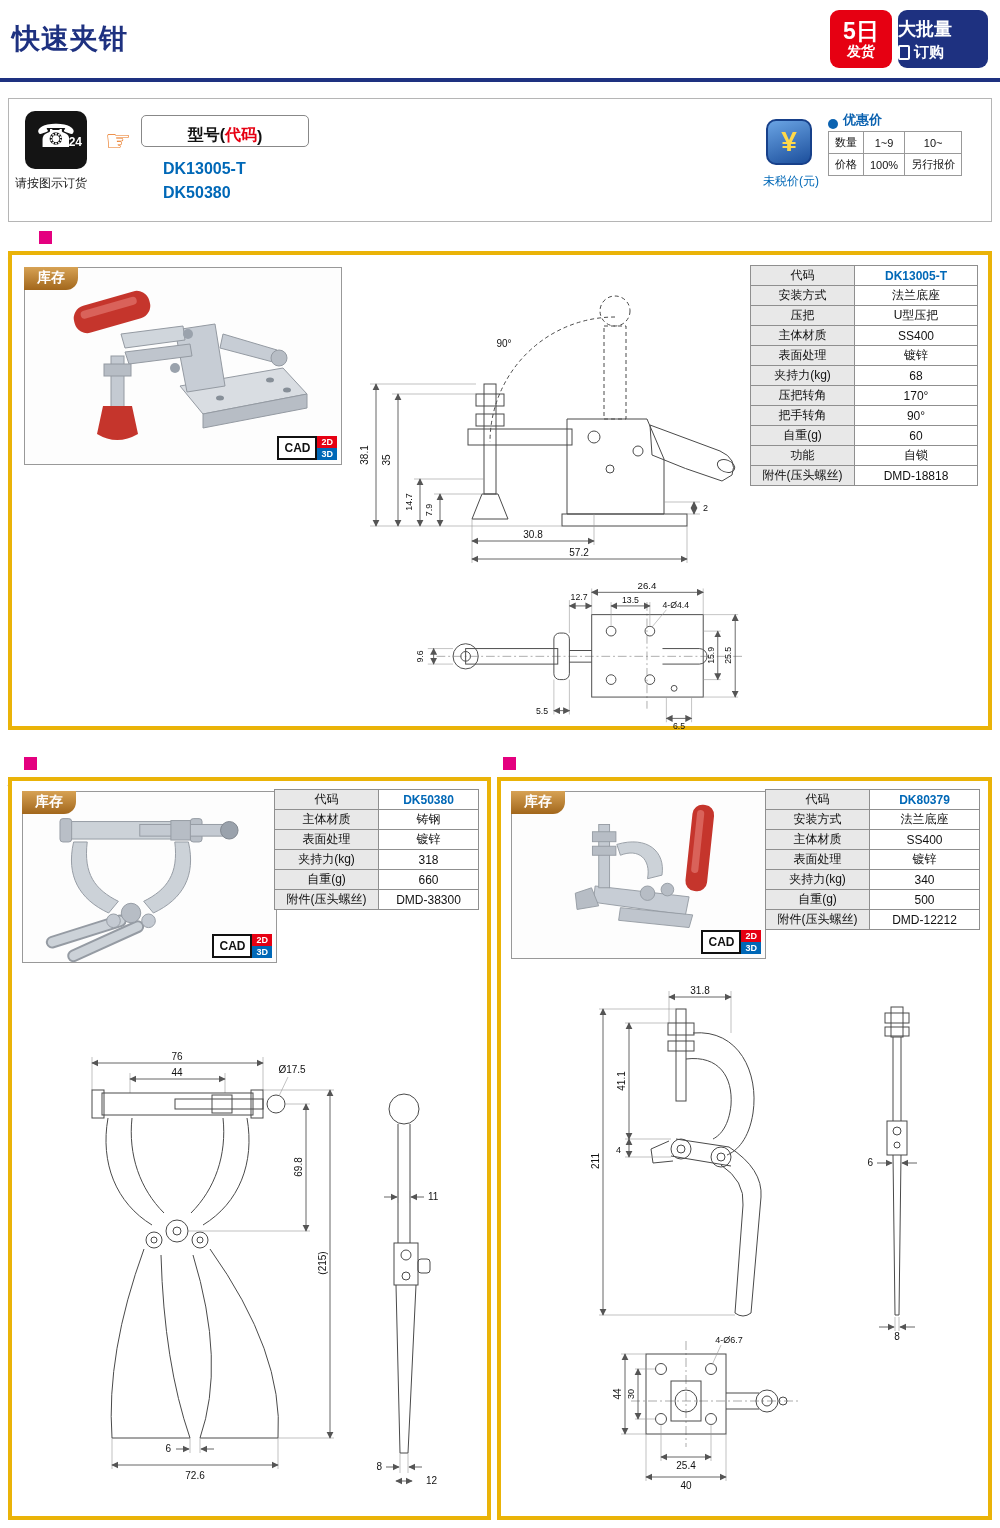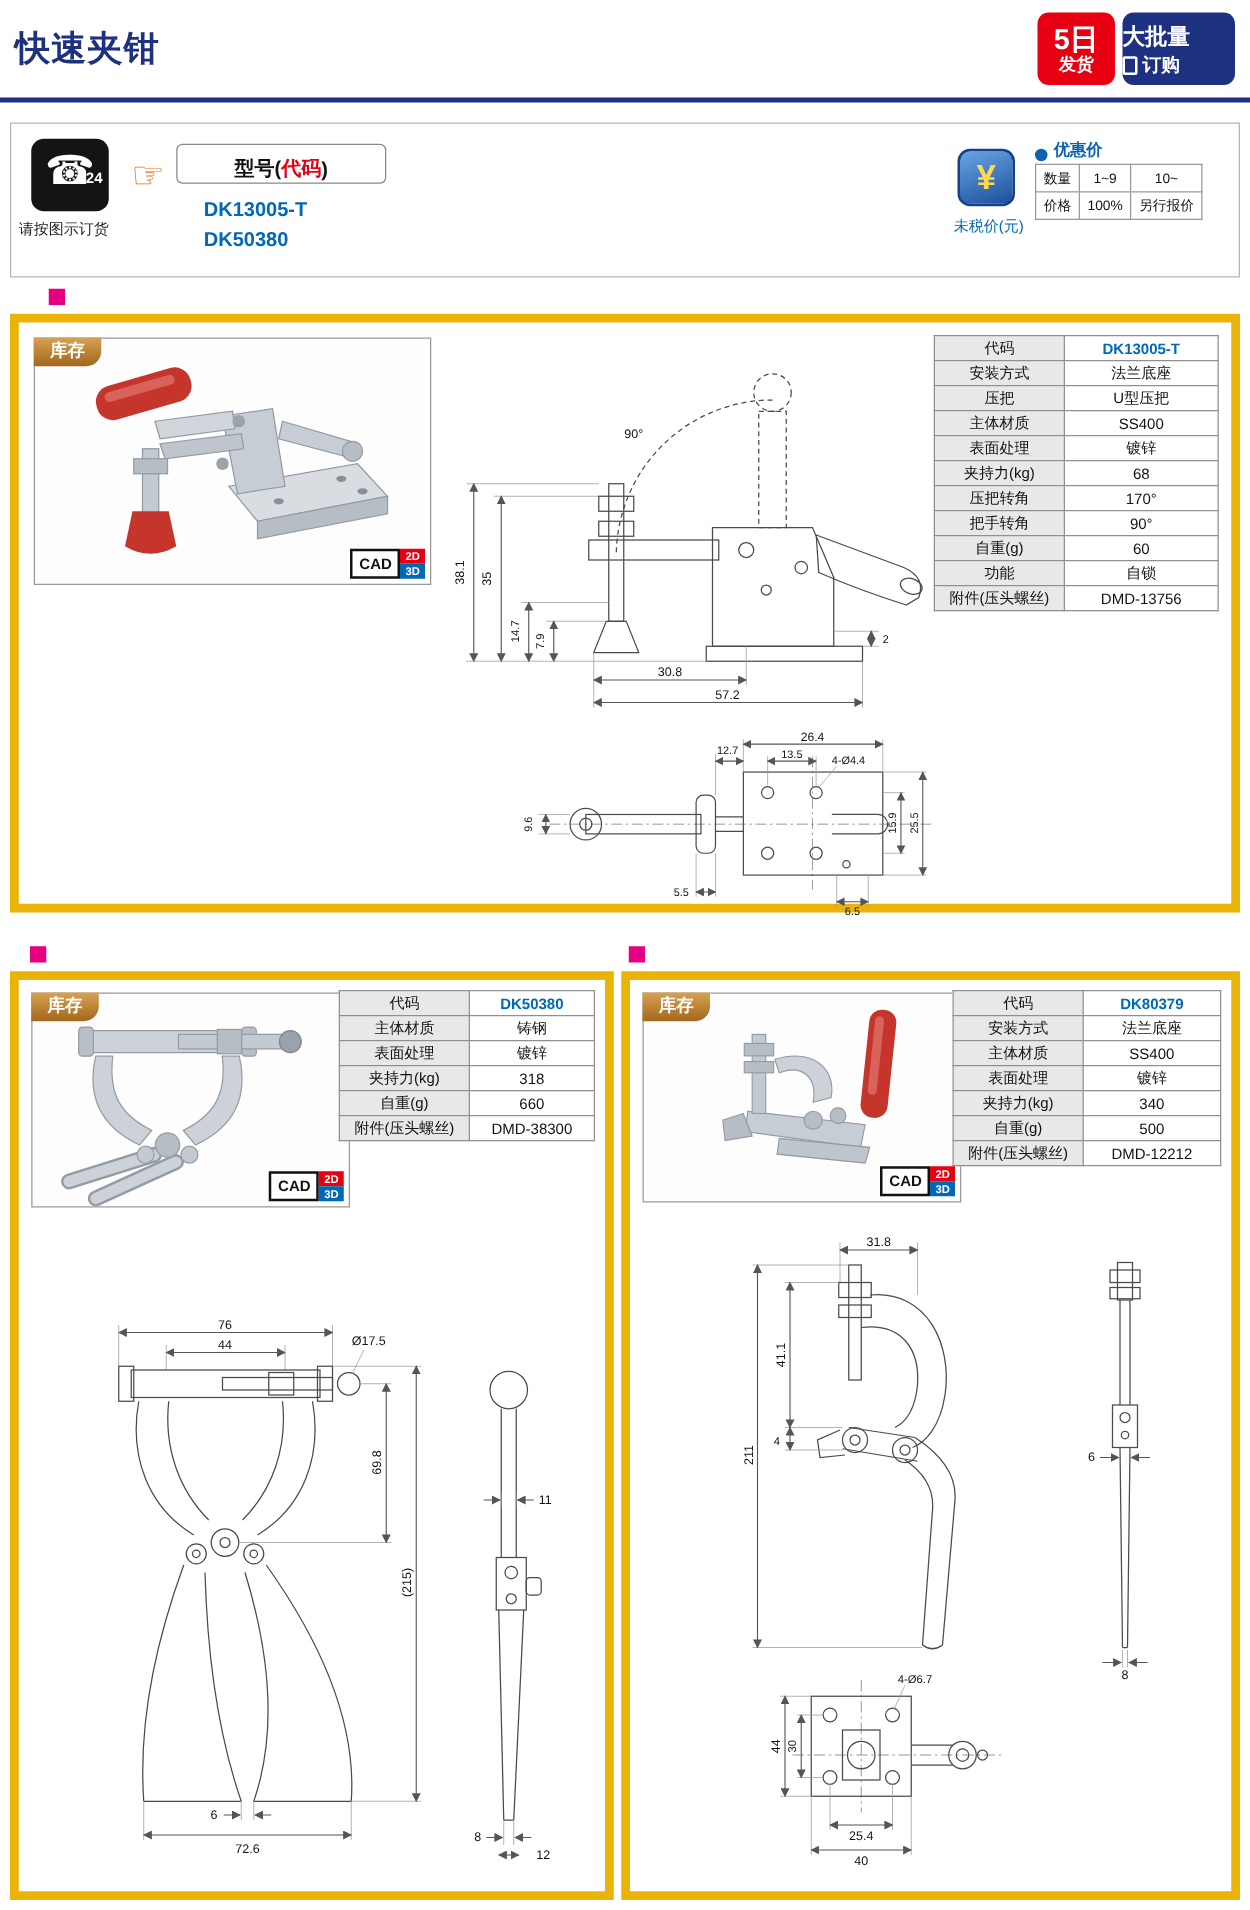--- a/index.html
+++ b/index.html
@@ -33,21 +33,21 @@
 .yen-icon{position:absolute;left:0;top:8px;width:46px;height:46px;border-radius:10px;background:linear-gradient(160deg,#6aa4e4,#1c4f9c);color:#ffd94a;font-size:28px;font-weight:bold;display:flex;align-items:center;justify-content:center;border:2px solid #17408a;}
 .price-note{position:absolute;left:-10px;top:62px;font-size:12px;color:#0068b7;width:70px;text-align:center;}
 .price-head{position:absolute;left:62px;top:0;font-size:13px;color:#0b62b0;font-weight:bold;display:flex;align-items:flex-end;gap:5px;}
 .price-dot{width:10px;height:10px;border-radius:50%;background:#0b62b0;display:inline-block;}
 .price-table{position:absolute;left:62px;top:20px;border-collapse:collapse;font-size:11px;background:#fff;}
 .price-table td{border:1px solid #999;padding:3px 6px;text-align:center;white-space:nowrap;}
 
 
 .sec-title{position:absolute;font-size:15px;font-weight:bold;display:flex;align-items:center;gap:6px;flex-direction:column;}
 .marker{width:13px;height:13px;background:#e4007f;display:inline-block;}
-.sec-box{position:absolute;border:7px solid #eab308;background:#fff;}
+.sec-box{position:absolute;border:4px solid #eab308;background:#fff;}
 #sec1-title{left:8px;top:231px;}
 #sec1-box{left:8px;top:251px;width:984px;height:479px;}
 #sec2-title{left:8px;top:757px;}
 #sec2-box{left:8px;top:777px;width:483px;height:743px;}
 #sec3-title{left:497px;top:757px;}
 #sec3-box{left:497px;top:777px;width:495px;height:743px;}
 
 .photo-frame{position:absolute;border:1px solid #999;background:#fdfdfd;}
 #photo1{left:12px;top:12px;width:318px;height:198px;}
 #photo2{left:10px;top:10px;width:255px;height:172px;}
@@ -325,21 +325,21 @@
       <tr>
             <td class="lbl">自重(g)</td>
             <td>60</td>
           </tr>
       <tr>
             <td class="lbl">功能</td>
             <td>自锁</td>
           </tr>
       <tr>
             <td class="lbl">附件(压头螺丝)</td>
-            <td>DMD-13756</td>
+            <td>DMD-18818</td>
           </tr>
     </tbody>
       </table>
   </div>
 
   <div class="sec-title" id="sec2-title">
       <span class="marker"></span>
       <span>挤压式</span>
     </div>
   <div class="sec-box" id="sec2-box">

